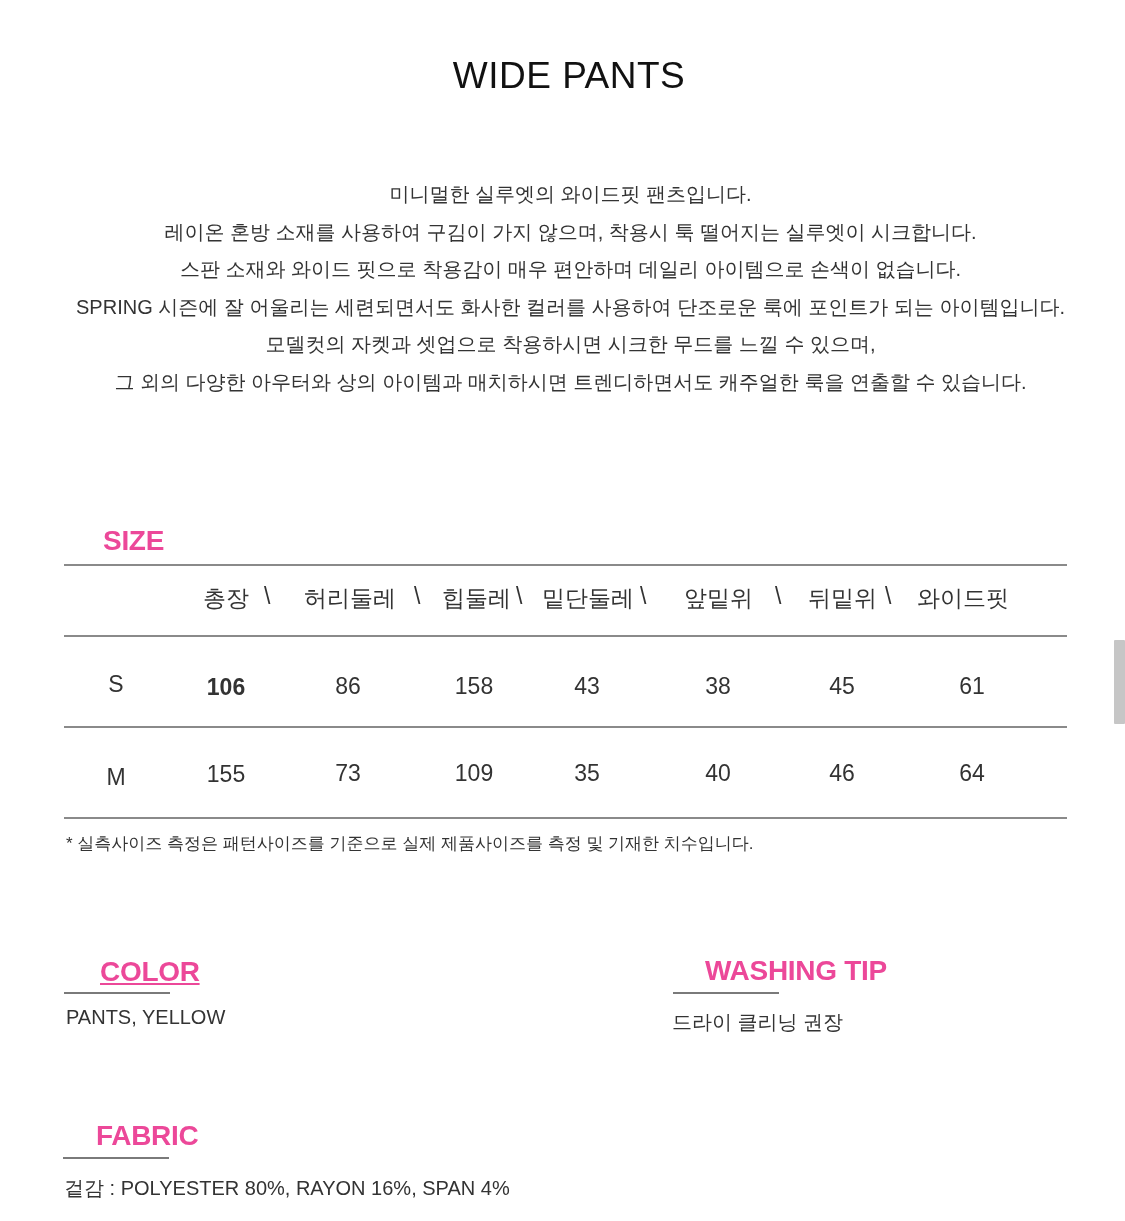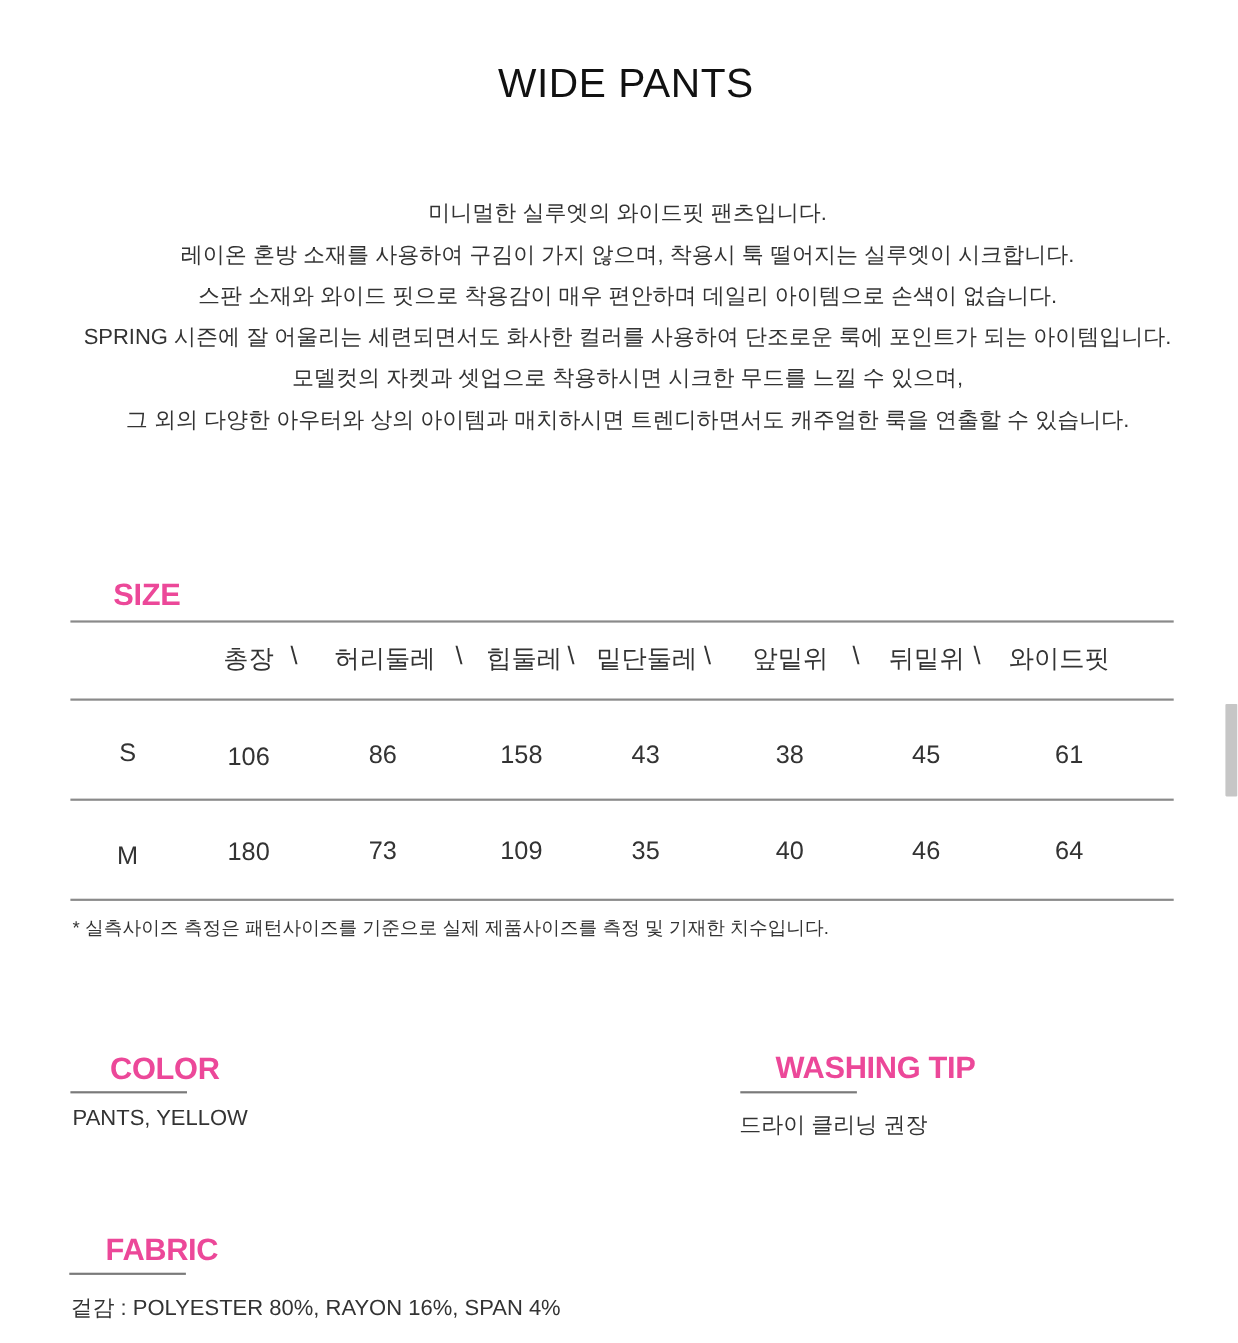--- a/index.html
+++ b/index.html
@@ -67,49 +67,49 @@
   <span class="sep" style="left:775px;">\</span>
   <span class="hdr-cell" style="left:808px;">뒤밑위</span>
   <span class="sep" style="left:885px;">\</span>
   <span class="hdr-cell" style="left:917px;">와이드핏</span>
 </div>
 
 <div class="hline" style="left:64px; width:1003px; top:635px;"></div>
 
 <div>
   <span class="cell" style="left:116px; top:671px;">S</span>
-  <span class="cell" style="left:226px; top:674px;">106</span>
+  <span class="cell" style="left:226px; top:674px;font-weight:bold;">106</span>
   <span class="cell" style="left:348px; top:673px;">86</span>
   <span class="cell" style="left:474px; top:673px;">158</span>
   <span class="cell" style="left:587px; top:673px;">43</span>
   <span class="cell" style="left:718px; top:673px;">38</span>
   <span class="cell" style="left:842px; top:673px;">45</span>
   <span class="cell" style="left:972px; top:673px;">61</span>
 </div>
 
 <div class="hline" style="left:64px; width:1003px; top:726px;"></div>
 
 <div>
   <span class="cell" style="left:116px; top:764px;">M</span>
-  <span class="cell" style="left:226px; top:761px;">180</span>
+  <span class="cell" style="left:226px; top:761px;">155</span>
   <span class="cell" style="left:348px; top:760px;">73</span>
   <span class="cell" style="left:474px; top:760px;">109</span>
   <span class="cell" style="left:587px; top:760px;">35</span>
   <span class="cell" style="left:718px; top:760px;">40</span>
   <span class="cell" style="left:842px; top:760px;">46</span>
   <span class="cell" style="left:972px; top:760px;">64</span>
 </div>
 
 <div class="hline" style="left:64px; width:1003px; top:817px;"></div>
 
 <div class="note">
   <div>* 실측사이즈 측정은 패턴사이즈를 기준으로 실제 제품사이즈를 측정 및 기재한 치수입니다.</div>
 </div>
 
-<div class="section-label" style="left:68px; top:956px;">COLOR</div>
+<div class="section-label" style="left:68px; top:956px;text-decoration:underline;">COLOR</div>
 <div class="short-line" style="left:64px; width:106px; top:992px;"></div>
 <div class="value" style="left:66px; top:1006px;">PANTS, YELLOW</div>
 
 <div class="section-label" style="left:673px; top:955px;">WASHING TIP</div>
 <div class="short-line" style="left:673px; width:106px; top:992px;"></div>
 <div class="value" style="left:672px; top:1009px;">드라이 클리닝 권장</div>
 
 <div class="section-label" style="left:64px; top:1120px;">FABRIC</div>
 <div class="short-line" style="left:63px; width:106px; top:1157px;"></div>
 <div class="value" style="left:64px; top:1175px;">겉감 : POLYESTER 80%, RAYON 16%, SPAN 4%</div>

